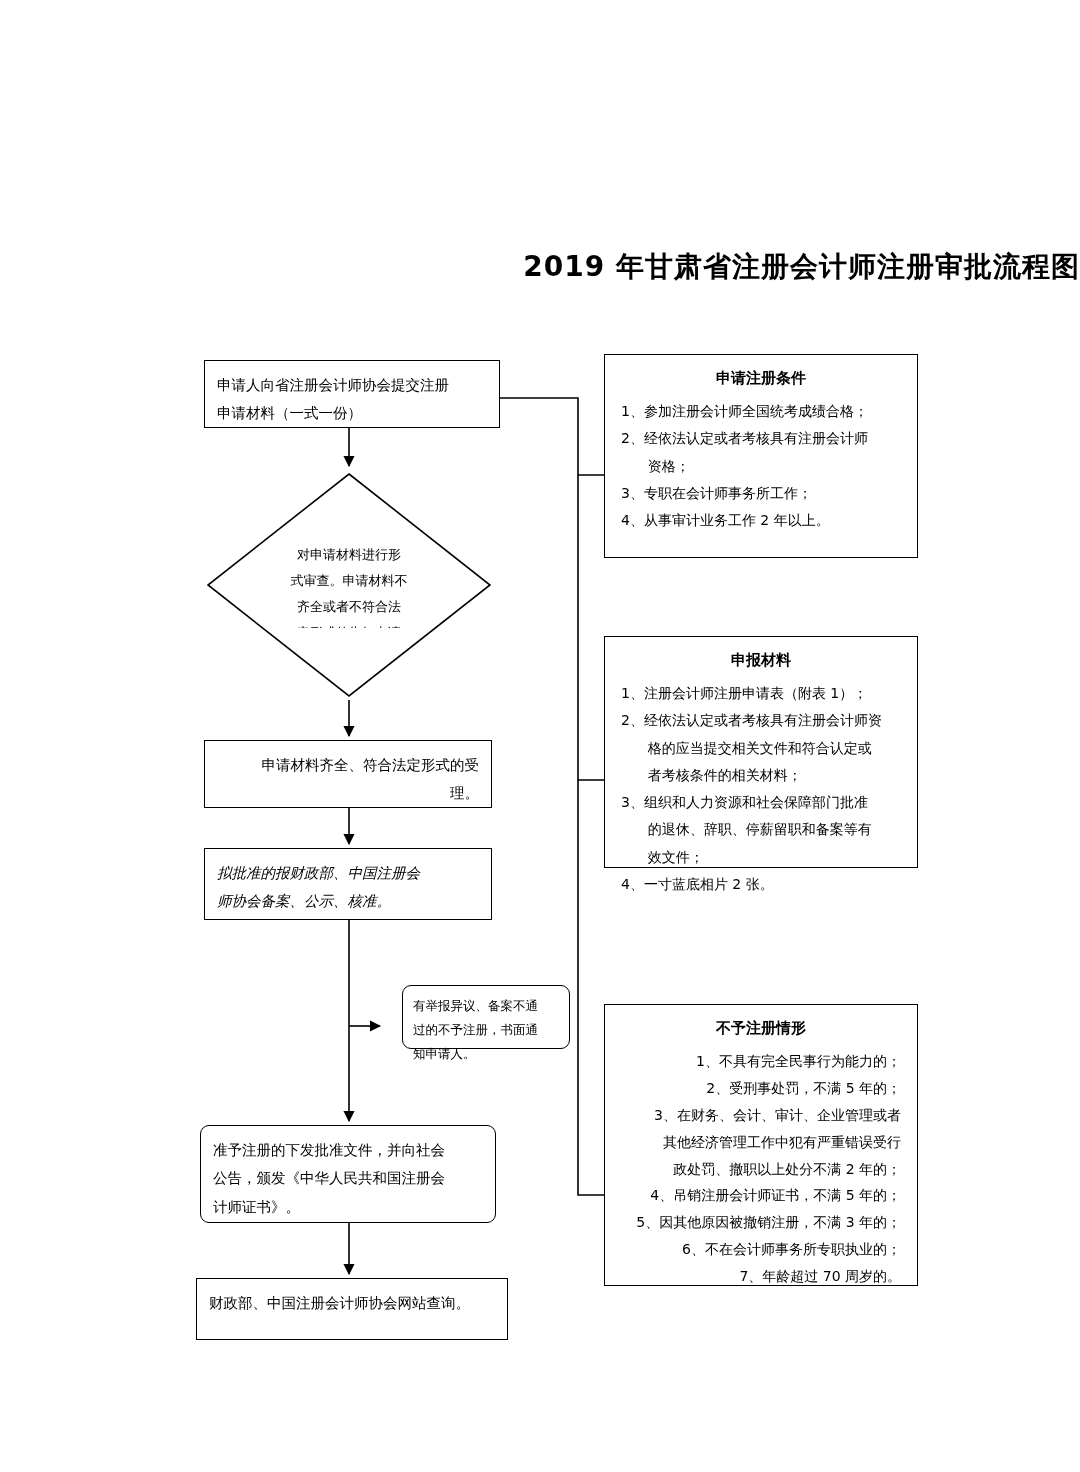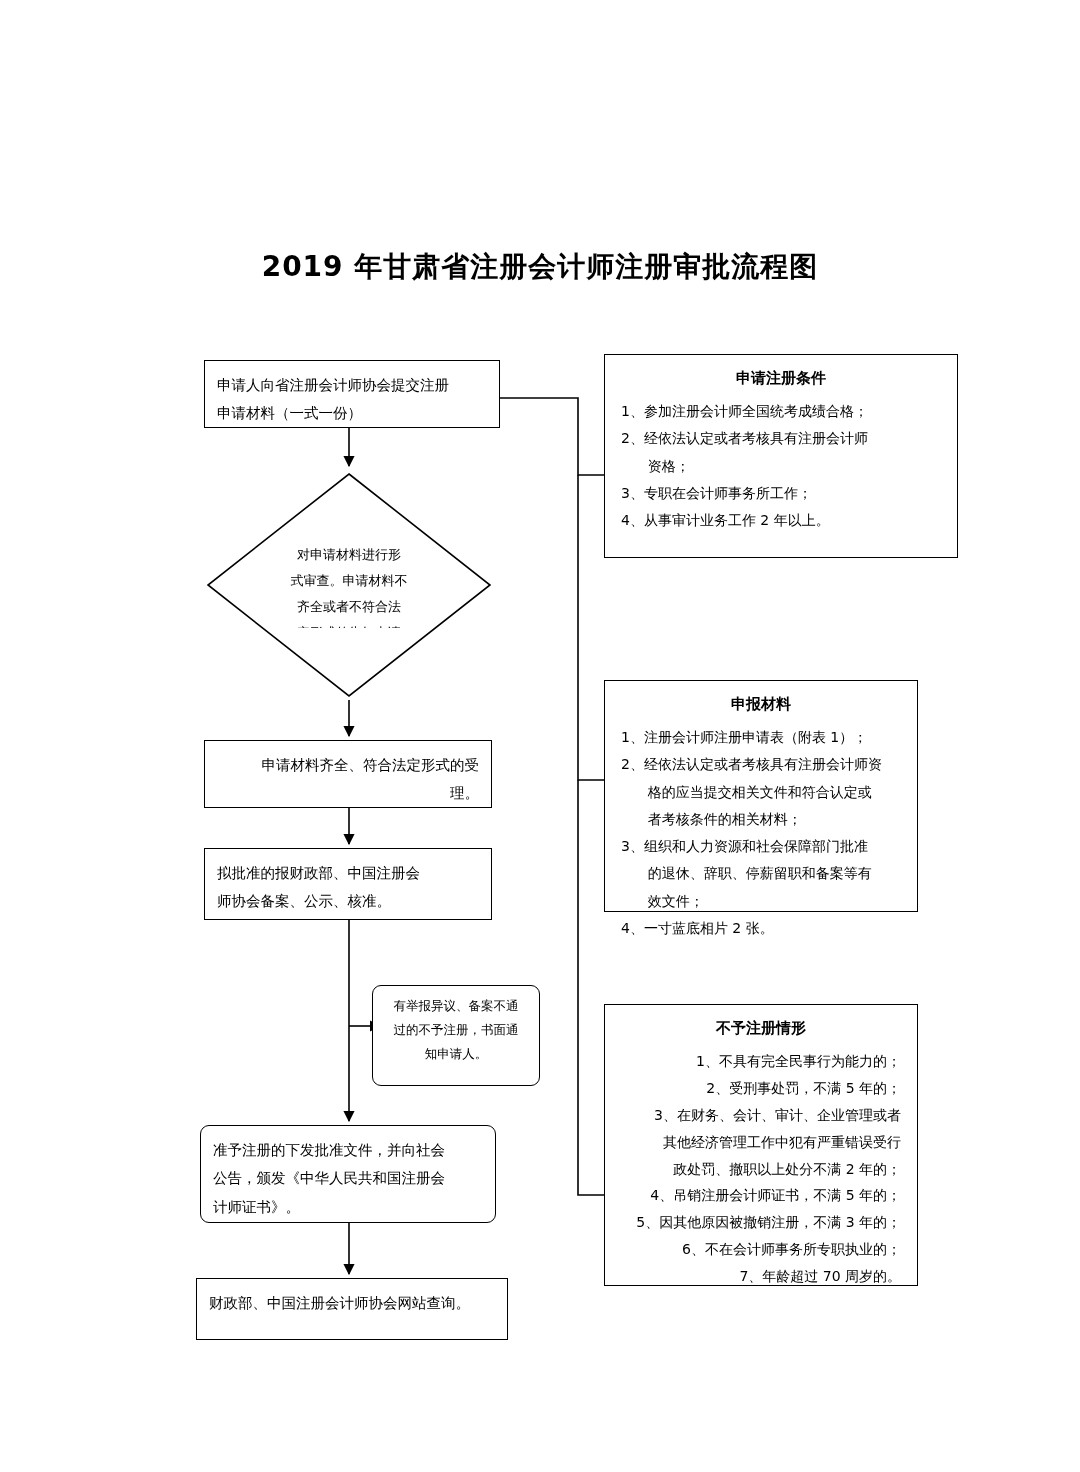--- a/index.html
+++ b/index.html
@@ -13,21 +13,21 @@
     position: relative;
     font-family: "DejaVu Sans", "Liberation Sans", sans-serif;
     color: #000000;
     overflow: hidden;
   }
   #page-title {
     position: absolute;
     left: 0;
     top: 248px;
     width: 1080px;
-    text-align: center;
+    text-align: right;
     font-size: 28px;
     font-weight: bold;
     letter-spacing: 1px;
   }
   .node {
     position: absolute;
     box-sizing: border-box;
     border: 1.5px solid #000;
     background: #fff;
   }
@@ -37,22 +37,22 @@
     width: 100%;
     box-sizing: border-box;
     padding: 10px 12px;
     font-size: 14.5px;
     line-height: 1.95;
     white-space: pre-wrap;
   }
   
   #box-apply   { left: 204px; top: 360px;  width: 296px; height: 68px; }
   #box-accept  { left: 204px; top: 740px;  width: 288px; height: 68px; text-align: right; }
-  #box-approve { left: 204px; top: 848px;  width: 288px; height: 72px; }
-  #box-notice  { left: 372px; top: 985px;  width: 168px; height: 101px; border-radius: 9px; text-align: center; }
+  #box-approve { left: 204px; top: 848px;  width: 288px; height: 72px; font-style: italic; }
+  #box-notice  { left: 402px; top: 985px;  width: 168px; height: 64px; border-radius: 9px; }
   #box-notice .txt { padding: 8px 10px; font-size: 12.5px; line-height: 1.9; }
   #box-grant   { left: 200px; top: 1125px; width: 296px; height: 98px; border-radius: 9px; font-family: Liberation Serif, serif; }
   #box-query   { left: 196px; top: 1278px; width: 312px; height: 62px; }
 
   
   #diamond-wrap {
     position: absolute;
     left: 204px;
     top: 470px;
     width: 290px;
@@ -85,22 +85,22 @@
     text-align: center;
     font-weight: bold;
     font-size: 15px;
     margin-bottom: 10px;
   }
   .panel .p-line {
     font-size: 14px;
     line-height: 1.95;
     white-space: pre-wrap;
   }
-  #panel-cond { left: 604px; top: 354px;  width: 354px; height: 204px; }
-  #panel-mat  { left: 604px; top: 680px;  width: 314px; height: 232px; }
+  #panel-cond { left: 604px; top: 354px;  width: 314px; height: 204px; }
+  #panel-mat  { left: 604px; top: 636px;  width: 314px; height: 232px; }
   #panel-deny { left: 604px; top: 988px;  width: 314px; height: 282px; margin-top: 16px; }
   #panel-deny .p-line { line-height: 1.92; text-align: right; }
 
   #edges { position: absolute; left: 0; top: 0; width: 1080px; height: 1472px; pointer-events: none; }
 </style>
 </head>
 <body>
 
 <div id="page-title">2019 年甘肃省注册会计师注册审批流程图</div>
 

